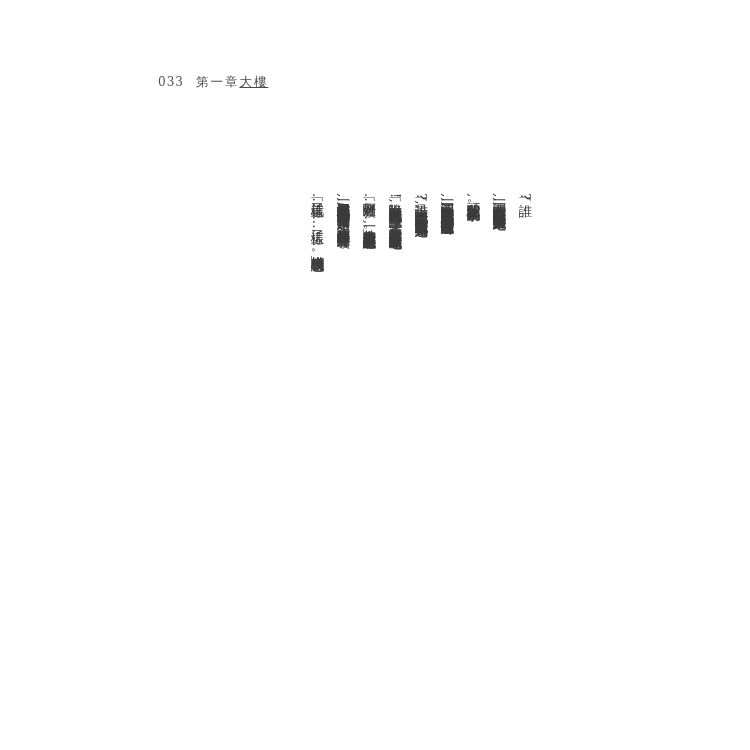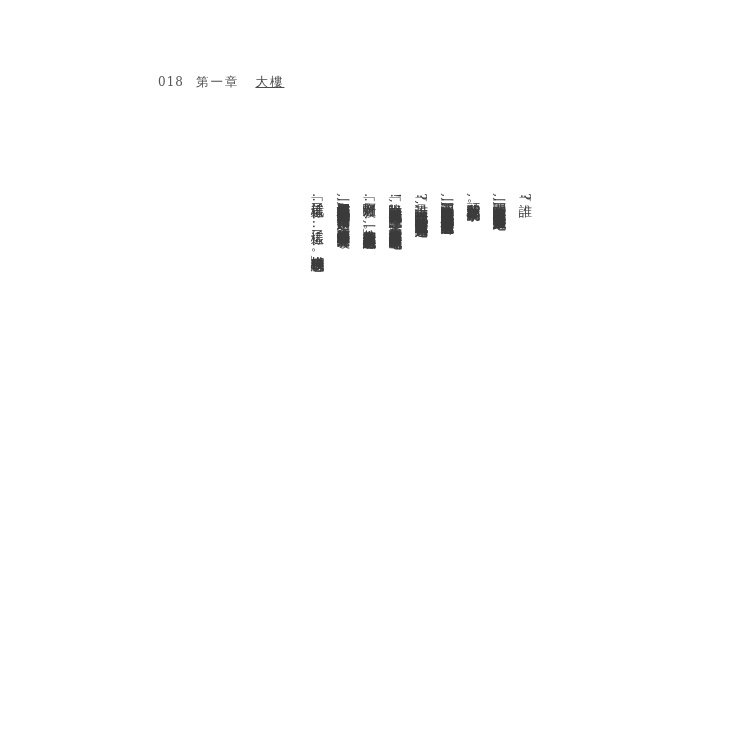--- a/index.html
+++ b/index.html
@@ -28,21 +28,21 @@
     white-space: nowrap;
   }
   .running-head .pagenum {
     font-size: 12px;
     letter-spacing: 1px;
     margin-right: 12px;
     color: #555555;
   }
   .running-head .chapter {
     letter-spacing: 2px;
-    margin-right: 16px;
+    margin-right: 0;
   }
   .running-head .chapter-title {
     letter-spacing: 2px;
     text-decoration: underline;
   }
   .text-block {
     position: absolute;
     top: 166px;
     right: 212px;
     width: 382px;
@@ -60,21 +60,21 @@
     padding: 0;
     text-indent: 2em;
   }
 </style>
 </head>
 <body>
 
 <div class="page">
 
   <div class="running-head">
-    <span class="pagenum">018</span><span class="chapter">第一章</span><span class="chapter-title">大樓</span>
+    <span class="pagenum">033</span><span class="chapter">第一章</span><span class="chapter-title">大樓</span>
   </div>
 
   <div class="text-block">
 
   <p>「誰?」</p>
       <p>在一瞬間,在眼前一掌相隔的窗面,一個裹著混濁光芒的人影,歪歪扭扭地舞動起來。</p>
       <p>我駝背縮頭,手腳胡亂撲騰。</p>
       <p>下一個瞬間,一團蠕動的暗影朝我聚攏,我能聽見如同乾草摩擦的呼吸聲,還有令人害怕的,令人憎惡的吸吮咂嘴聲。</p>
       <p>「是誰?」我低聲呢喃,下一個瞬間,我的身體直直迎向地面,迅速有如閃電。</p>
       <p>「咯啦!」我感覺身體炸開了,意識一陣痙攣。我癱了下去,雙唇微微分開,嘶嘶地吐出最後一口氣。</p>

